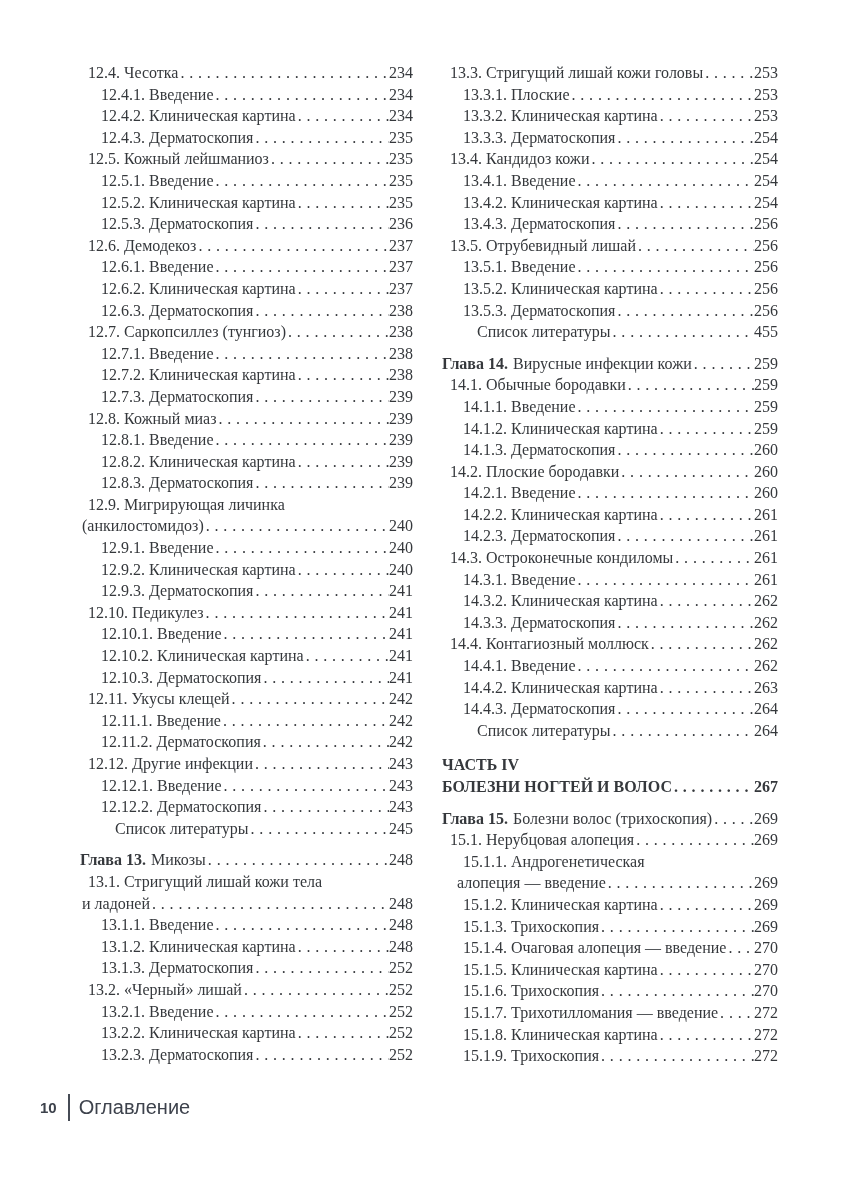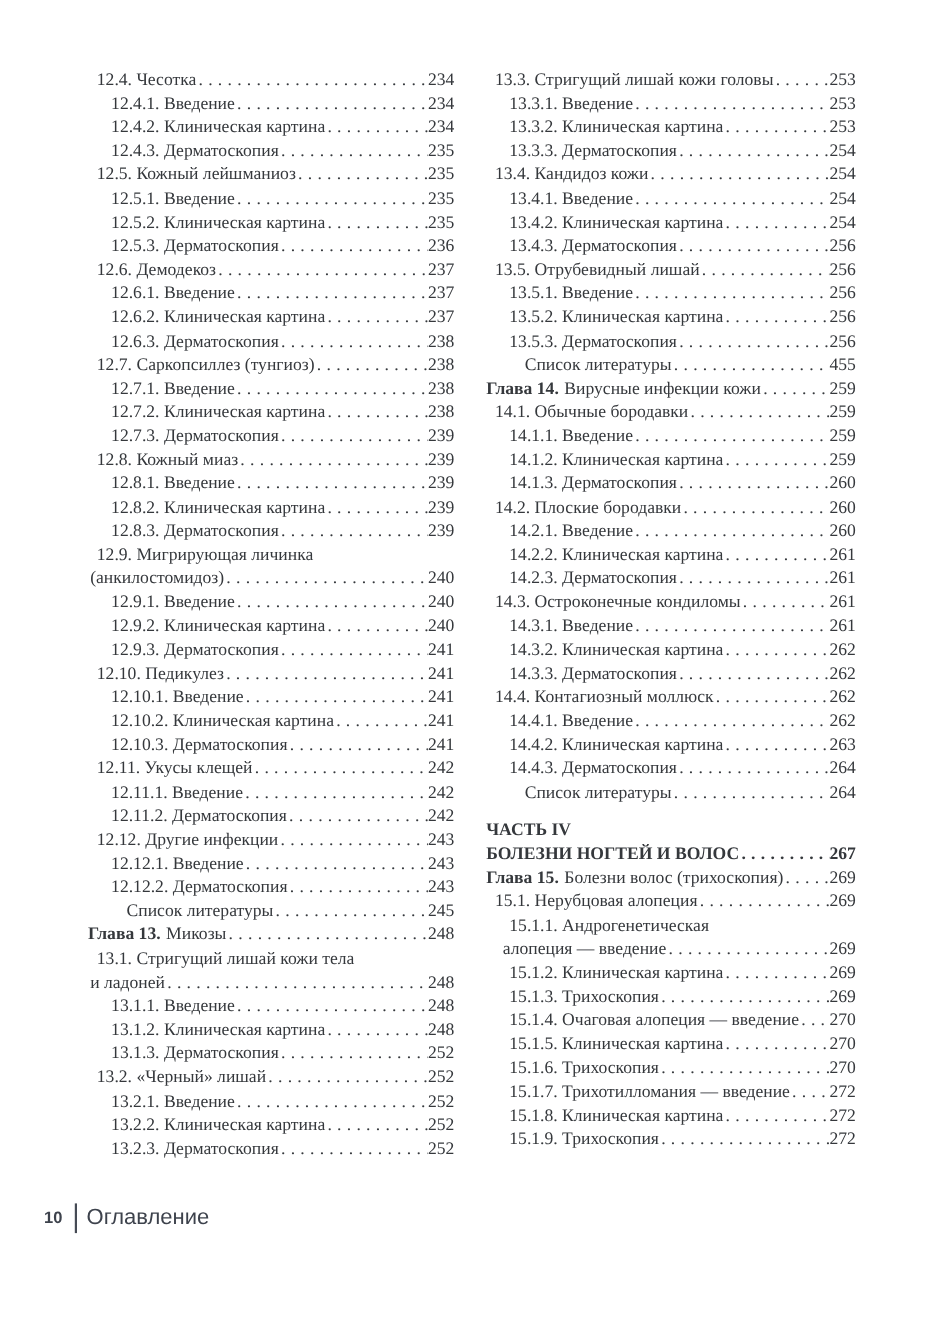--- a/index.html
+++ b/index.html
@@ -11,21 +11,21 @@
   }
   .toc-columns { display:flex; box-sizing:border-box; padding:62px 66px 0 80px; gap:29px; }
   .col { flex:none; }
   .col-left  { width:333px; }
   .col-right { width:336px; }
 
   .entry { font-size:16px; line-height:21.6px; }
   .entry.lvl1 { padding-left:8px; }
   .entry.lvl2 { padding-left:21px; }
   .entry.lvl3 { padding-left:35px; }
-  .entry.gap-sm { }
+  .entry.gap-sm { margin-top:10px; }
   .entry.gap-lg { margin-top:13px; }
   .entry.allbold { font-weight:bold; }
 
   .row { display:flex; align-items:baseline; }
   .row.cont { margin-left:-6px; }
   .preline { white-space:nowrap; }
   .bp { font-weight:bold; margin-right:5px; white-space:nowrap; }
   .title { white-space:nowrap; flex:none; }
   .dots { flex:1 1 auto; overflow:hidden; white-space:nowrap; min-width:4px; }
   .dots::after {
@@ -365,21 +365,21 @@
     <div class="col col-right">
         <div class="entry lvl1">
           <div class="row">
             <span class="title">13.3. Стригущий лишай кожи головы</span>
             <span class="dots"></span>
             <span class="pg">253</span>
           </div>
         </div>
         <div class="entry lvl2">
           <div class="row">
-            <span class="title">13.3.1. Введение</span>
+            <span class="title">13.3.1. Плоские</span>
             <span class="dots"></span>
             <span class="pg">253</span>
           </div>
         </div>
         <div class="entry lvl2">
           <div class="row">
             <span class="title">13.3.2. Клиническая картина</span>
             <span class="dots"></span>
             <span class="pg">253</span>
           </div>

